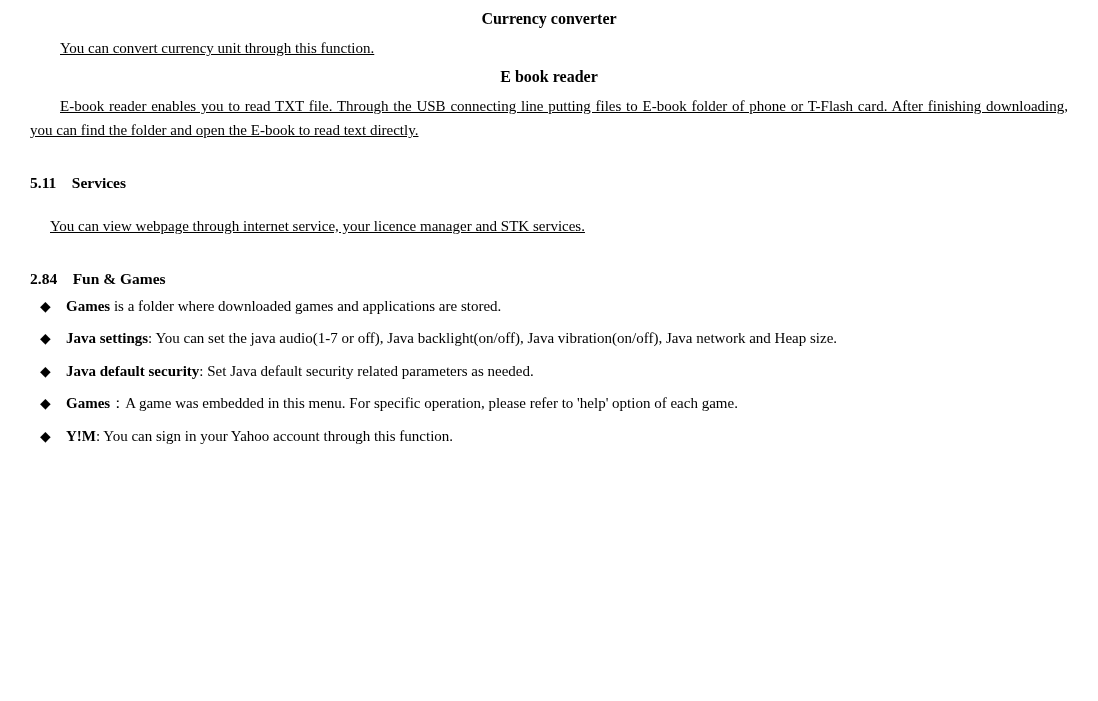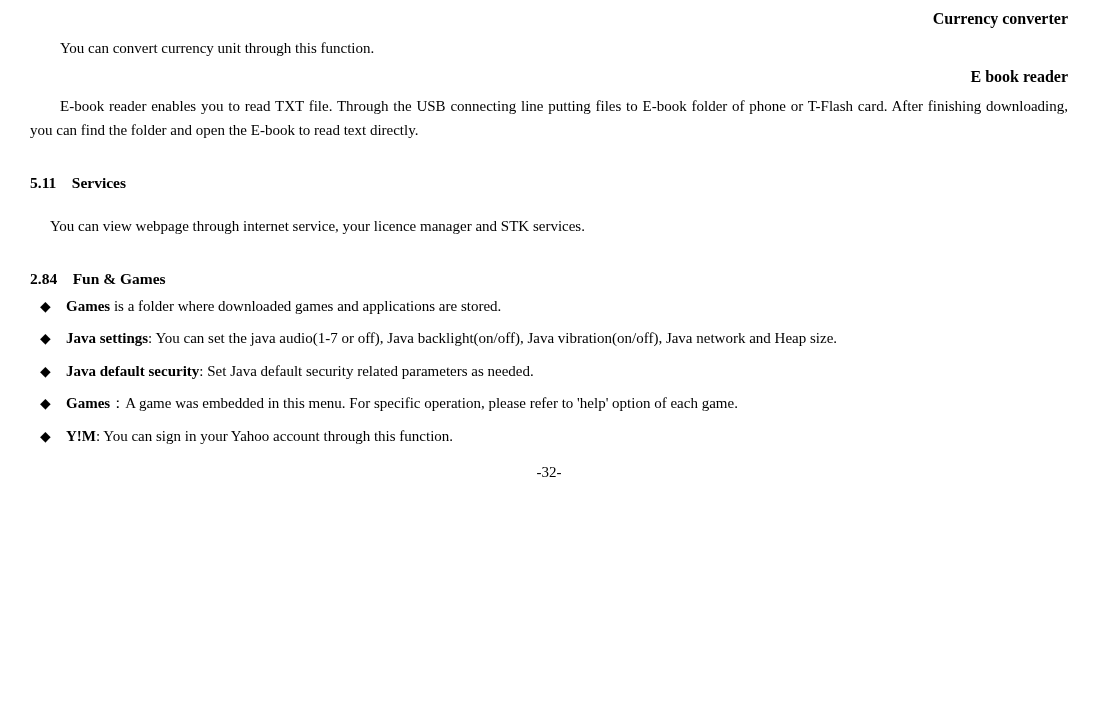--- a/index.html
+++ b/index.html
@@ -16,30 +16,31 @@
       width: 1098px;
       min-height: 701px;
       padding: 10px 30px 20px 30px;
     }
 
     .page-content {
       width: 100%;
     }
 
     .section-title-center {
-      text-align: right;
+      text-align: center;
       font-weight: bold;
       font-size: 16px;
       margin-bottom: 8px;
     }
 
     .paragraph-no-indent {
       text-align: justify;
       line-height: 1.6;
       margin-bottom: 8px;
+      text-decoration: underline;
     }
 
     .section-header-numbered {
       font-weight: bold;
       font-size: 15.5px;
       margin-top: 32px;
       margin-bottom: 6px;
     }
 
     .bullet-list {
@@ -120,15 +121,14 @@
     <li>
       <span class="bullet-diamond">◆</span>
       <span class="bullet-text"><strong>Games</strong>：A game was embedded in this menu. For specific operation, please refer to 'help' option of each game.</span>
     </li>
     <li>
       <span class="bullet-diamond">◆</span>
       <span class="bullet-text"><strong>Y!M</strong>: You can sign in your Yahoo account through this function.</span>
     </li>
   </ul>
 
-  <div class="page-number">-32-</div>
 
 </div>
 
 </body></html>

